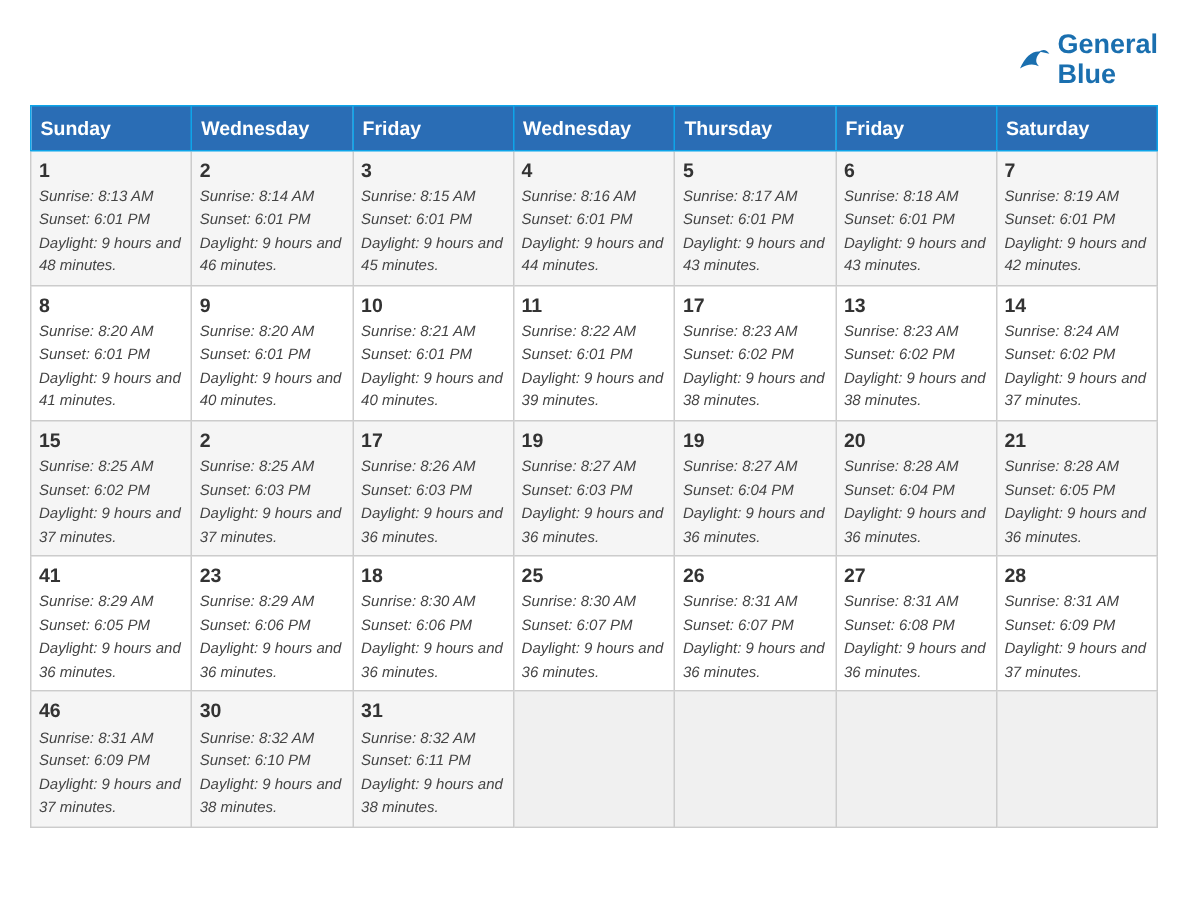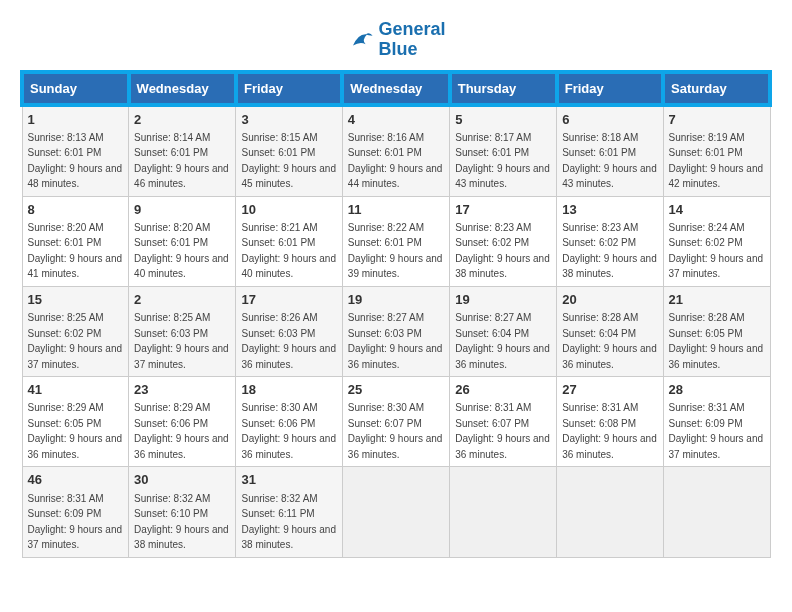--- a/index.html
+++ b/index.html
@@ -5,21 +5,21 @@
     * { margin: 0; padding: 0; box-sizing: border-box; }
     body {
       font-family: Arial, sans-serif;
       background: #fff;
       width: 792px;
       min-height: 612px;
       padding: 20px;
     }
     .header {
       display: flex;
-      justify-content: center;
+      justify-content: flex-end;
       align-items: flex-start;
       margin-bottom: 10px;
     }
     .logo {
       display: flex;
       align-items: center;
       gap: 4px;
     }
     .logo-text {
       font-size: 18px;
@@ -52,21 +52,21 @@
       border-collapse: collapse;
       font-size: 10.5px;
     }
     thead tr th {
       background-color: #2a6db5;
       color: #fff;
       font-size: 13px;
       font-weight: bold;
       padding: 7px 6px;
       text-align: left;
-      border: 4px solid #0ea5e9;
+      border: 1px solid #0ea5e9;
     }
     tbody tr td {
       border: 1px solid #ccc;
       vertical-align: top;
       padding: 4px 5px;
       min-height: 80px;
       width: 108px;
       color: #333;
       line-height: 1.4;
     }
@@ -79,20 +79,21 @@
     .day-num {
       font-size: 13px;
       font-weight: bold;
       display: block;
       margin-bottom: 1px;
     }
     .day-info {
       font-size: 10px;
       color: #444;
       line-height: 1.45;
+      font-style: italic;
     }
     td.empty {
       background-color: #f0f0f0 !important;
     }
   </style>
 </head>
 <body>
 
 <div class="header">
   <div class="logo">

